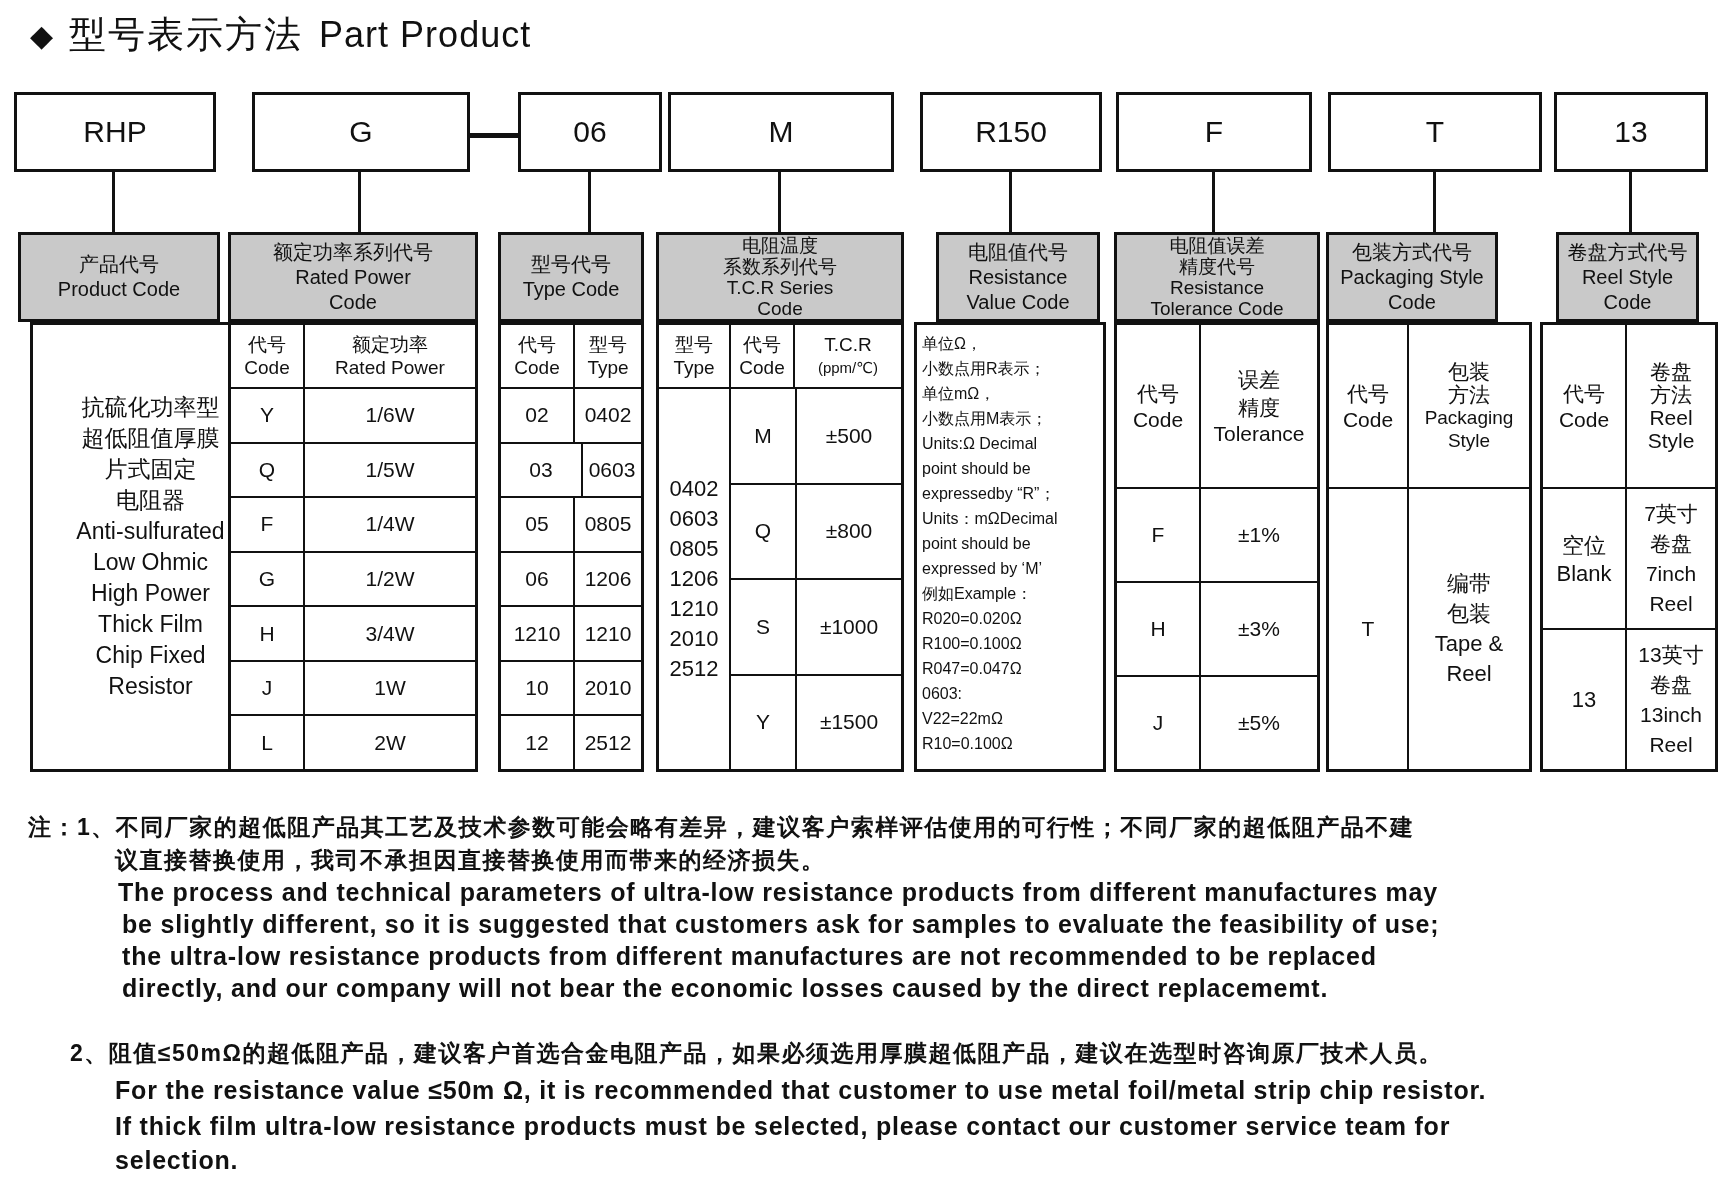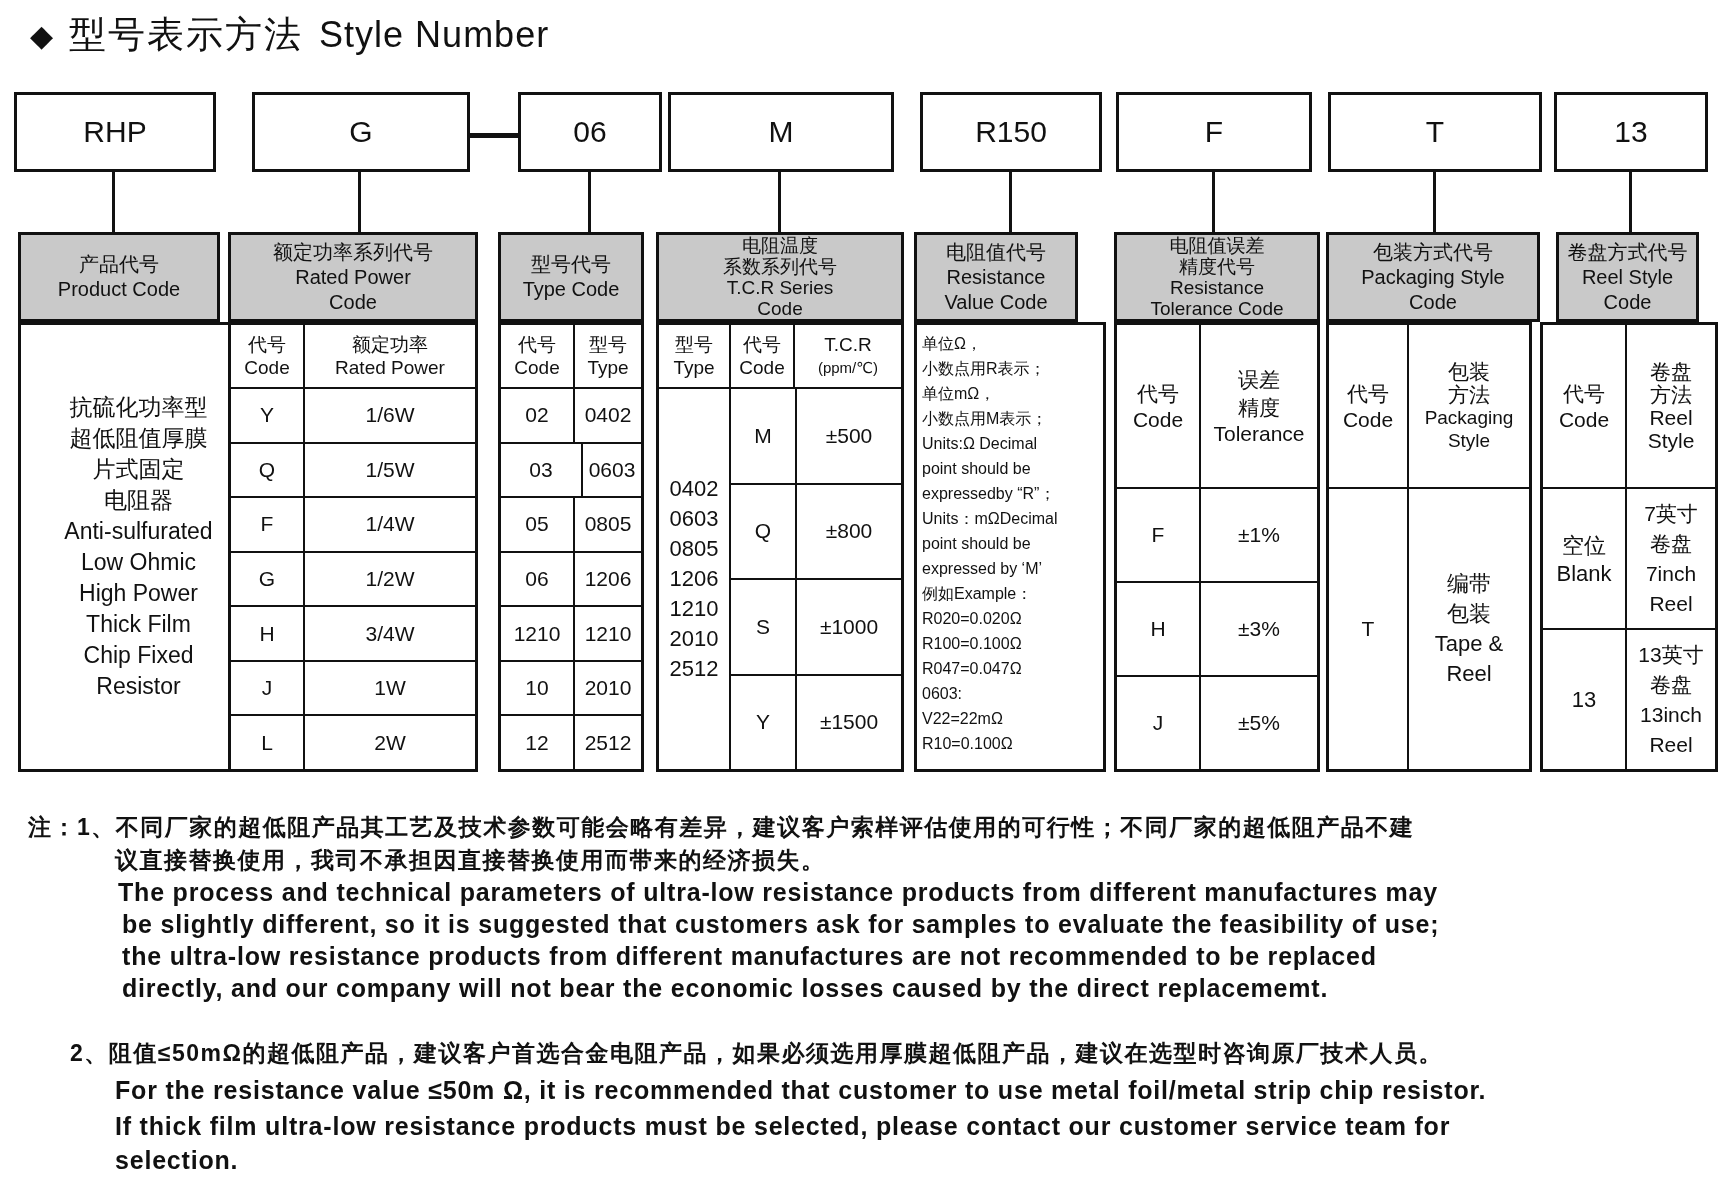--- a/index.html
+++ b/index.html
@@ -39,21 +39,21 @@
   
   .note-zh{position:absolute;font-size:23px;font-weight:700;letter-spacing:1.5px;white-space:nowrap}
   .note-en{position:absolute;font-size:25px;font-weight:700;letter-spacing:0.8px;white-space:nowrap}
 </style>
 </head>
 <body>
 
 <div class="title">
   <span class="dia">◆</span>
   <span class="zh">型号表示方法</span>
-  <span class="en">Style Number</span>
+  <span class="en">Part Product</span>
 </div>
 
 <div class="pbox" style="left:14px;width:202px">RHP</div>
 <div class="pbox" style="left:252px;width:218px">G</div>
 <div class="dash" style="left:472px">—</div>
 <div class="pbox" style="left:518px;width:144px">06</div>
 <div class="pbox" style="left:668px;width:226px">M</div>
 <div class="pbox" style="left:920px;width:182px">R150</div>
 <div class="pbox" style="left:1116px;width:196px">F</div>
 <div class="pbox" style="left:1328px;width:214px">T</div>
@@ -80,43 +80,43 @@
 <div class="hdr" style="left:498px;width:146px">
   <div>型号代号</div>
   <div>Type Code</div>
 </div>
 <div class="hdr tight" style="left:656px;width:248px">
   <div>电阻温度</div>
   <div>系数系列代号</div>
   <div>T.C.R Series</div>
   <div>Code</div>
 </div>
-<div class="hdr" style="left:914px;width:164px">
+<div class="hdr" style="left:936px;width:164px">
   <div>电阻值代号</div>
   <div>Resistance</div>
   <div>Value Code</div>
 </div>
 <div class="hdr tight" style="left:1114px;width:206px">
   <div>电阻值误差</div>
   <div>精度代号</div>
   <div>Resistance</div>
   <div>Tolerance Code</div>
 </div>
-<div class="hdr" style="left:1326px;width:214px">
+<div class="hdr" style="left:1326px;width:172px">
   <div>包装方式代号</div>
   <div>Packaging Style</div>
   <div>Code</div>
 </div>
 <div class="hdr" style="left:1556px;width:143px">
   <div>卷盘方式代号</div>
   <div>Reel Style</div>
   <div>Code</div>
 </div>
 
-<div class="tbl" style="left:18px;width:241px">
+<div class="tbl" style="left:30px;width:241px">
   <div class="tcell fx prodlines">
     <div>抗硫化功率型</div>
     <div>超低阻值厚膜</div>
     <div>片式固定</div>
     <div>电阻器</div>
     <div>Anti-sulfurated</div>
     <div>Low Ohmic</div>
     <div>High Power</div>
     <div>Thick Film</div>
     <div>Chip Fixed</div>

